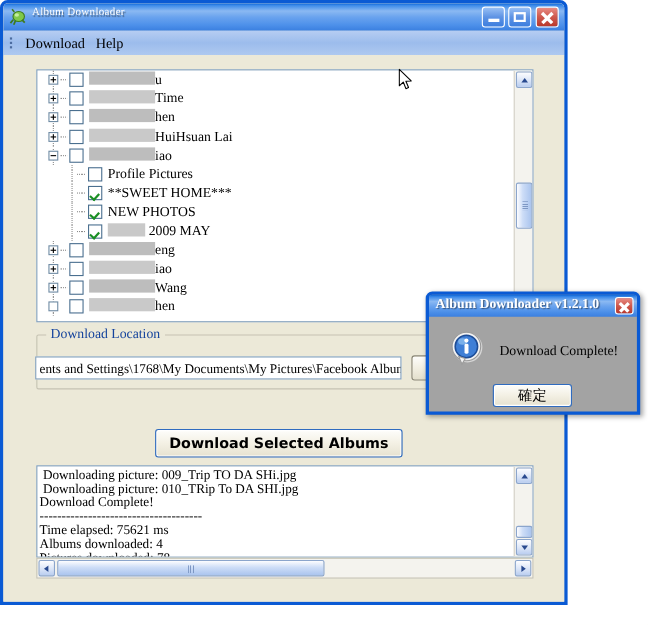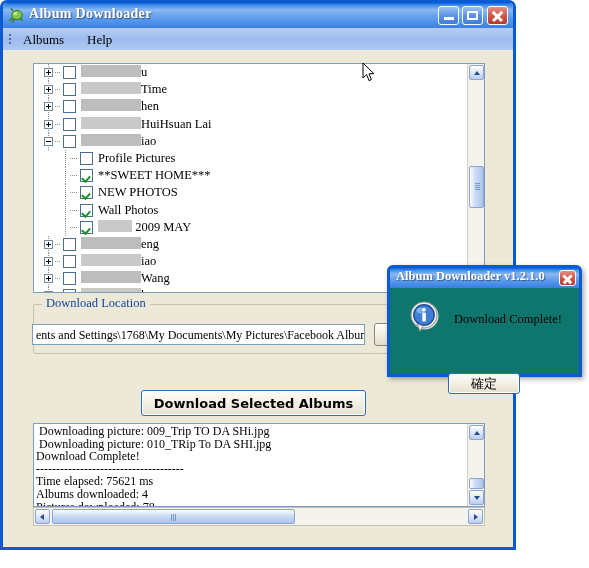--- a/index.html
+++ b/index.html
@@ -22,21 +22,21 @@
     position:relative;height:25px;
     background:linear-gradient(to bottom,#0b64d6 0%,#3d8bea 8%,#8bb9f2 28%,#6aa3ee 50%,#4e91ea 78%,#3a7fe0 100%);
     border-radius:4px 4px 0 0;
   }
   #title-icon{
     position:absolute;left:5px;top:4px;width:17px;height:17px;
   }
   #title-text{
     position:absolute;left:26px;top:3px;
     font-family:"Liberation Serif",serif;
-    font-weight:bold;font-size:14px;color:#fff;
+    font-weight:normal;font-size:10px;color:#fff;
     text-shadow:1px 1px 1px rgba(0,0,0,.45);
     letter-spacing:.3px;
   }
   .winbtn{
     position:absolute;top:3px;width:21px;height:19px;
     border-radius:3px;border:1px solid #ffffff;
     box-sizing:border-box;cursor:pointer;
   }
   .winbtn span{position:absolute;}
   #btn-min{right:54px;background:linear-gradient(to bottom,#99c0f5,#5e93e4 50%,#3d7ede);}
@@ -174,21 +174,21 @@
   .harr.rt{right:4px;border-left:4px solid #28498f;}
   #hthumb{position:absolute;left:18px;top:1px;width:243px;height:15px;
     background:linear-gradient(to bottom,#fdfdff,#cdddf7 45%,#aac4ee);
     border:1px solid #8ba5cc;border-radius:2px;box-sizing:border-box;cursor:pointer;}
   #hthumb .grip{position:absolute;left:50%;margin-left:-3px;top:4px;width:6px;height:7px;
     background:repeating-linear-gradient(to right,#7d97c4 0 1px,transparent 1px 2px);}
 
   
   #dialog{
     position:absolute;left:387px;top:265px;width:195px;height:112px;
-    background:#0f766e;border:3px solid #0a5ad4;border-radius:6px 6px 0 0;
+    background:#a3a3a3;border:3px solid #0a5ad4;border-radius:6px 6px 0 0;
     box-sizing:border-box;box-shadow:2px 2px 5px rgba(0,0,0,.35);
   }
   #dlg-title{
     position:relative;height:20px;
     background:linear-gradient(to bottom,#0b64d6 0%,#3d8bea 10%,#8bb9f2 30%,#6aa3ee 52%,#4a8ee8 80%,#3a7fe0 100%);
     border-radius:3px 3px 0 0;
   }
   #dlg-title-text{
     position:absolute;left:6px;top:1px;font-weight:bold;font-size:12.5px;color:#fff;
     text-shadow:1px 1px 1px rgba(0,0,0,.45);font-family:"Liberation Serif",serif;
@@ -206,21 +206,20 @@
     position:absolute;left:64px;top:44px;font-size:12.5px;
     font-family:"Liberation Serif",serif;color:#000;
   }
   #dlg-ok{
     position:absolute;left:58px;top:81px;width:72px;height:21px;
     background:linear-gradient(to bottom,#fdfdfb,#f3f0e4 50%,#e5e1cf);
     border:1px solid #2f6bbf;border-radius:3px;box-sizing:border-box;
     display:flex;align-items:center;justify-content:center;
     font-size:13px;font-family:"DejaVu Sans",sans-serif;cursor:pointer;
     box-shadow:inset 0 0 0 1px #fff;
-    margin-top:24px;
   }
 
   
   #cursor{position:absolute;left:362px;top:62px;width:14px;height:21px;pointer-events:none;}
 </style>
 </head>
 <body>
 
 <div id="main-window">
 
@@ -248,21 +247,21 @@
       <span class="gl2"></span>
     </div>
   </div>
 
   <div id="menubar">
     <span id="menu-grip">
         <i></i>
         <i></i>
         <i></i>
       </span>
-    <span class="menu-item" id="menu-options">Albums</span>
+    <span class="menu-item" id="menu-options">Download</span>
     <span class="menu-item" id="menu-help">Help</span>
   </div>
 
   <div id="client">
 
     <div id="tree-panel">
       <div id="tree-inner">
           <div class="trow">
             <span class="vline"></span>
             <span class="tog">
@@ -322,26 +321,20 @@
             <span class="child-vline"></span>
             <span class="child-dash"></span>
             <span class="cb l1 on"></span>
             <span class="tlabel l1"><span>**SWEET HOME***</span></span>
           </div>
           <div class="trow">
             <span class="child-vline"></span>
             <span class="child-dash"></span>
             <span class="cb l1 on"></span>
             <span class="tlabel l1"><span>NEW PHOTOS</span></span>
-          </div>
-          <div class="trow">
-            <span class="child-vline"></span>
-            <span class="child-dash"></span>
-            <span class="cb l1 on"></span>
-            <span class="tlabel l1"><span>Wall Photos</span></span>
           </div>
           <div class="trow">
             <span class="child-vline"></span>
             <span class="child-dash"></span>
             <span class="cb l1 on"></span>
             <span class="tlabel l1"><span class="redact" style="width: 34px;"></span><span> 2009 MAY</span></span>
           </div>
           <div class="trow">
             <span class="vline"></span>
             <span class="tog">

